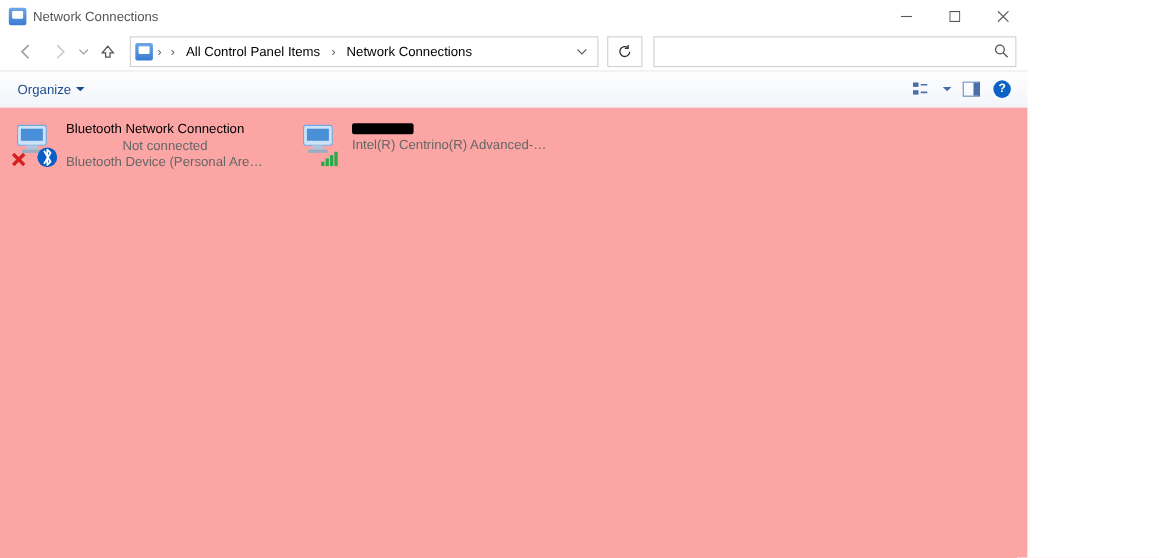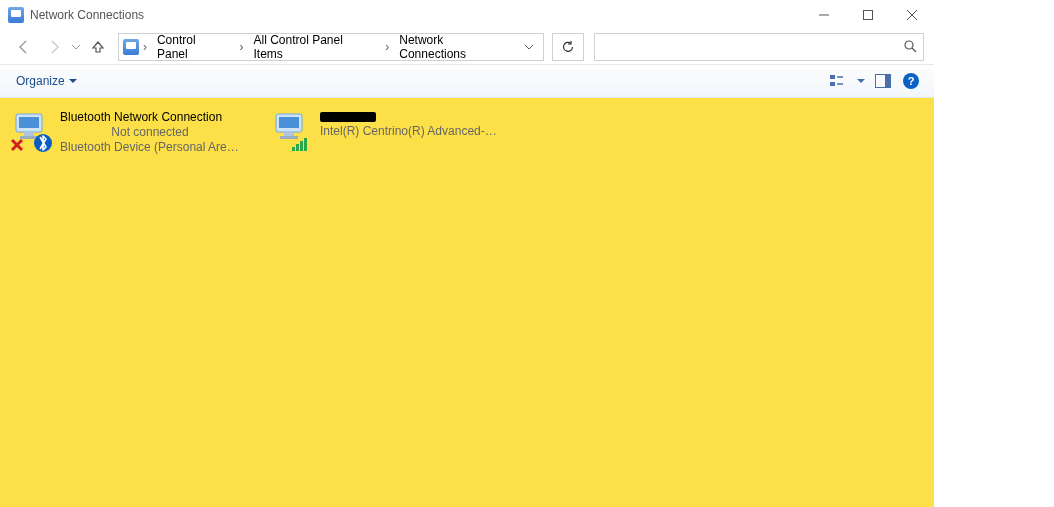--- a/index.html
+++ b/index.html
@@ -25,21 +25,21 @@
   .searchbox input{border:none;outline:none;flex:1;font-size:12px;color:#555;background:transparent;}
   .searchicon{color:#555;}
   
   .toolbar{height:32px;border-top:1px solid #e8e8e8;border-bottom:1px solid #e8e8e8;background:linear-gradient(#fdfdfd,#f2f6fb);display:flex;align-items:center;padding:0 10px;}
   .toolbar .organize{display:flex;align-items:center;color:#1a4d8f;gap:4px;padding:2px 6px;justify-content:center;}
   .toolbar .spacer{flex:1;}
   .toolbar .tbtn{width:26px;height:24px;display:flex;align-items:center;justify-content:center;color:#4a6ea9;margin-left:2px;}
   .toolbar .tbtn svg{display:block;}
   .helpcircle{width:16px;height:16px;border-radius:50%;background:#0c62c4;color:#fff;font-weight:bold;font-size:11px;display:flex;align-items:center;justify-content:center;}
   
-  .content{flex:1;padding:8px 6px;display:flex;align-items:flex-start;gap:14px;background:#fde047;}
+  .content{flex:1;padding:8px 6px;display:flex;align-items:flex-start;gap:14px;background:#fca5a5;}
   .item{width:238px;display:flex;align-items:flex-start;gap:8px;padding:4px;}
   .itemicon{width:42px;height:42px;position:relative;flex-shrink:0;}
   .itemtext{display:flex;flex-direction:column;line-height:15px;}
   .itemtext .name{color:#000;}
   .itemtext .status{color:#666;text-align:center;}
   .itemtext .device{color:#666;white-space:nowrap;overflow:hidden;text-overflow:ellipsis;max-width:180px;}
   .itemtext .redacted{background:#000;height:10px;width:56px;border-radius:2px;margin-top:2px;margin-bottom:2px;}
   
   .appicon{width:16px;height:16px;background:linear-gradient(#6fa8e6,#3a7bd5);border-radius:2px;position:relative;}
   .appicon:after{content:"";position:absolute;left:3px;top:3px;width:10px;height:7px;background:#fff;border-radius:1px;}
@@ -87,21 +87,20 @@
         </svg>
   </div>
   <div class="navarrow">
     <svg width="16" height="16" viewBox="0 0 16 16">
           <path d="M8 3 L3 9 L6 9 L6 13 L10 13 L10 9 L13 9 Z" fill="none" stroke="#555" stroke-width="1.2"></path>
         </svg>
   </div>
   <div class="addressbox">
     <span class="appicon" style="width:16px;height:16px;"></span>
     <span class="chev">›</span>
-    <span class="seg">Control Panel</span>
     <span class="chev">›</span>
     <span class="seg">All Control Panel Items</span>
     <span class="chev">›</span>
     <span class="seg">Network Connections</span>
     <span class="addrspacer"></span>
     <span class="addrdrop">
       <svg width="10" height="10">
             <path d="M1 3 L5 7 L9 3" fill="none" stroke="#606060" stroke-width="1"></path>
           </svg>
     </span>

